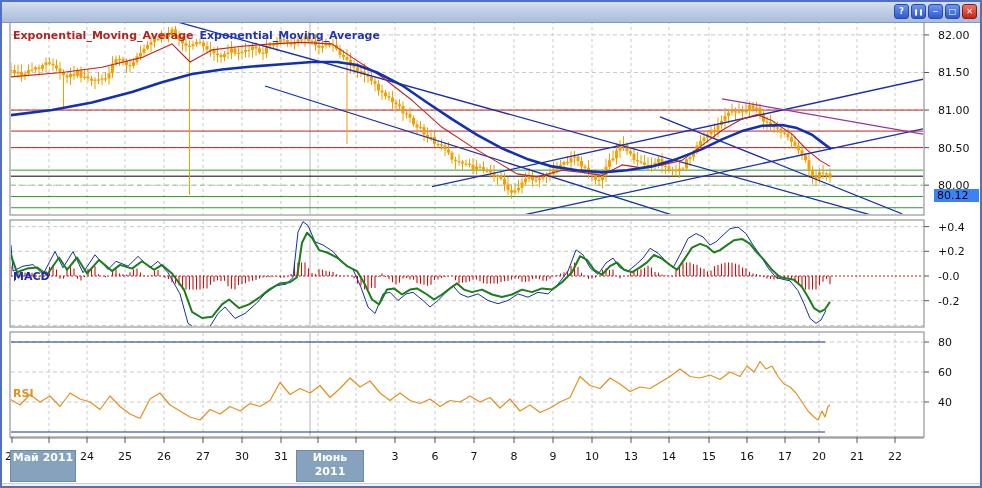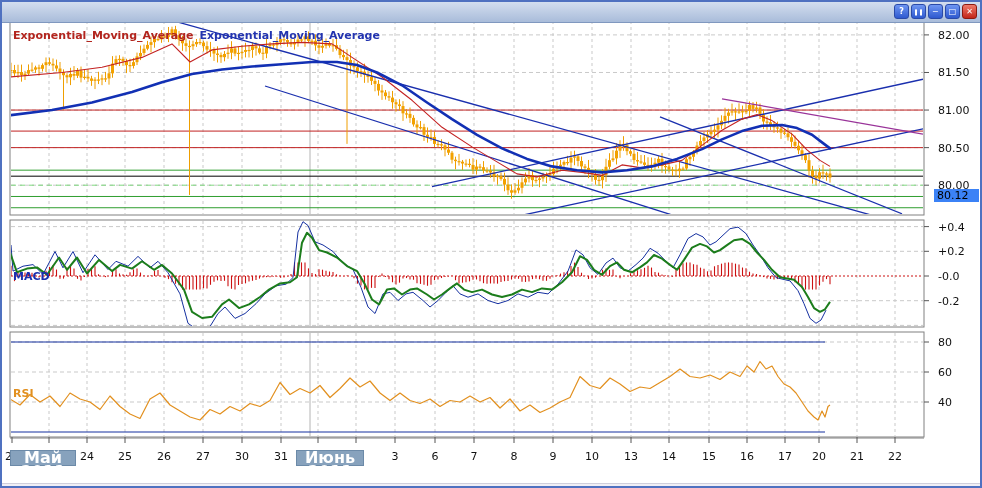--- a/index.html
+++ b/index.html
@@ -11,22 +11,22 @@
   .winbtns{position:absolute;right:3px;top:2px;display:flex;gap:2px;z-index:4;}
   .wbtn{width:15px;height:15px;border-radius:3px;border:1px solid #2a4aa8;box-sizing:border-box;
     background:linear-gradient(#6f96f2,#2e59cf);color:#fff;font-size:8px;font-weight:bold;
     text-align:center;line-height:13px;cursor:default;user-select:none;}
   .wbtn.close{background:linear-gradient(#ef7a6a,#c22619);border-color:#8c1a10;}
   svg.chart{position:absolute;left:0;top:0;z-index:1;}
   .ov{position:absolute;z-index:2;}
   .legend{left:11px;top:27px;font-size:11px;font-weight:bold;white-space:nowrap;}
   .legend span{margin-right:6px;}
   .plabel{font-size:11px;font-weight:bold;}
-  .mbadge{top:448px;height:16px;background:#87a2bd;border:1px solid #6c8aa8;box-sizing:border-box;
-    color:#fff;font-size:16px;font-weight:bold;text-align:center;line-height:14px;}
+  .mbadge{top:448px;height:32px;background:#87a2bd;border:1px solid #6c8aa8;box-sizing:border-box;
+    color:#fff;font-size:11px;font-weight:bold;text-align:center;line-height:14px;}
   .pricebadge{left:932px;width:45px;height:13px;font-size:11px;color:#000;
     text-align:left;padding-left:3px;line-height:13px;box-sizing:border-box;}
   .bottomstrip{left:0;right:0;top:481px;height:3px;background:#f0eff5;border-top:1px solid #cfcfdc;}
 </style>
 </head>
 <body>
 
 <div class="window">
   <div class="titlebar">
     <div class="winbtns" id="winbtns">

